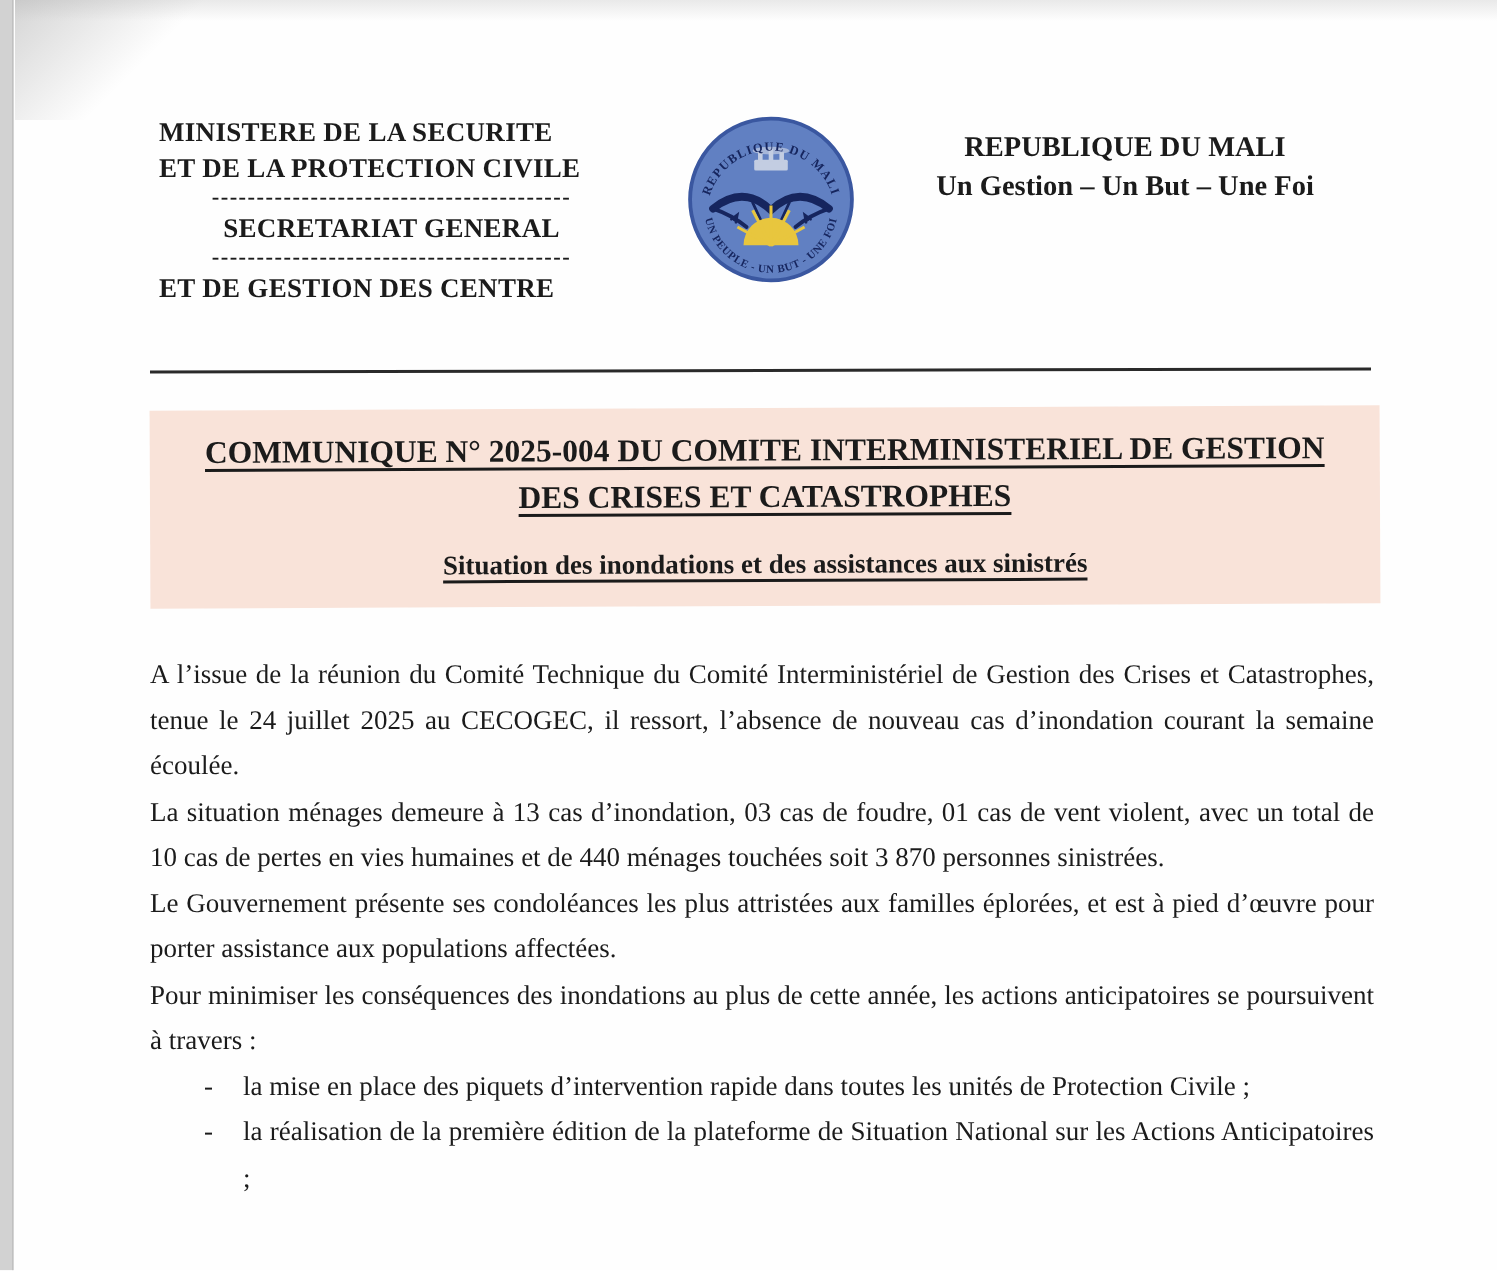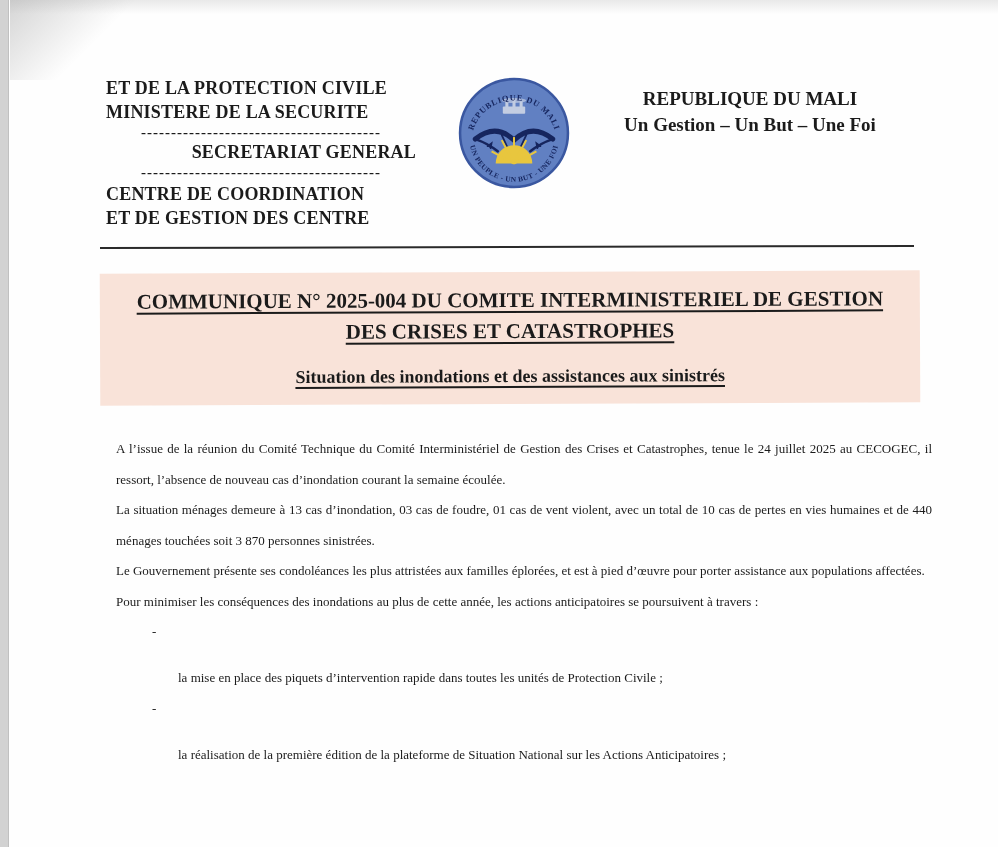--- a/index.html
+++ b/index.html
@@ -47,21 +47,21 @@
   }
   .header-left .divider {
     text-align: center;
     font-size: 15px;
     font-weight: bold;
     line-height: 16px;
     letter-spacing: 1px;
     white-space: nowrap;
     overflow: hidden;
   }
-  .header-left .centered { text-align: right; }
+  .header-left .centered { text-align: center; }
   .header-left .block2 { margin-top: 2px; }
 
   .seal-wrap {
     position: absolute;
     left: 457px; top: 76px;
     width: 114px; height: 114px;
   }
 
   .header-right {
     position: absolute;
@@ -105,58 +105,56 @@
     font-size: 18px;
     line-height: 24px;
     text-decoration: underline;
     text-underline-offset: 4px;
     text-decoration-thickness: 1.5px;
   }
 
   
   .body-text {
     position: absolute;
-    left: 116px; top: 434px;
+    left: 100px; top: 434px;
     width: 816px;
-    font-size: 13px;
+    font-size: 18px;
     line-height: 30.5px;
     text-align: justify;
   }
   .body-text p { margin: 0; }
   .body-text .gap-before { margin-top: 0; }
   .bullet {
     display: flex;
   }
   .bullet .dash {
     width: 26px;
     padding-left: 36px;
     flex: 0 0 62px;
   }
   .bullet .btext {
     flex: 1;
     text-align: justify;
-    margin-top: 46px;
   }
   b { font-weight: normal; }
 </style>
 </head>
 <body>
 
 <div class="page">
   <div class="left-strip"></div>
   <div class="corner-shade"></div>
   <div class="top-shade"></div>
 
   <div class="header-left">
+    <div>MINISTERE DE LA SECURITE</div>
     <div>ET DE LA PROTECTION CIVILE</div>
-    <div>MINISTERE DE LA SECURITE</div>
     <div class="divider">----------------------------------------</div>
     <div class="centered">SECRETARIAT GENERAL</div>
     <div class="divider">----------------------------------------</div>
-    <div class="block2">CENTRE DE COORDINATION</div>
     <div>ET DE GESTION DES CENTRE</div>
   </div>
 
   <div class="seal-wrap">
     <svg width="114" height="114" viewBox="0 0 112 112">
       <circle cx="56" cy="56" r="53" fill="#6180c2" stroke="#3a57a0" stroke-width="2.5"></circle>
       <defs>
         <path id="sealTopArc" d="M 14 66 A 42 42 0 1 1 98 66" fill="none"></path>
         <path id="sealBottomArc" d="M 12 60 A 44 44 0 0 0 100 60" fill="none"></path>
       </defs>

